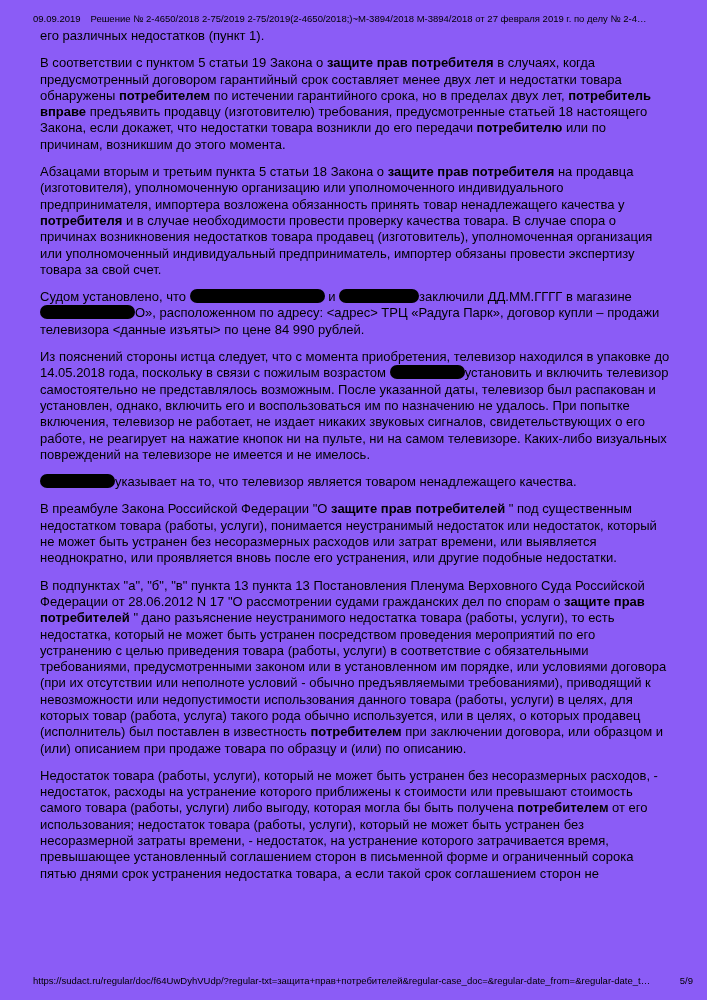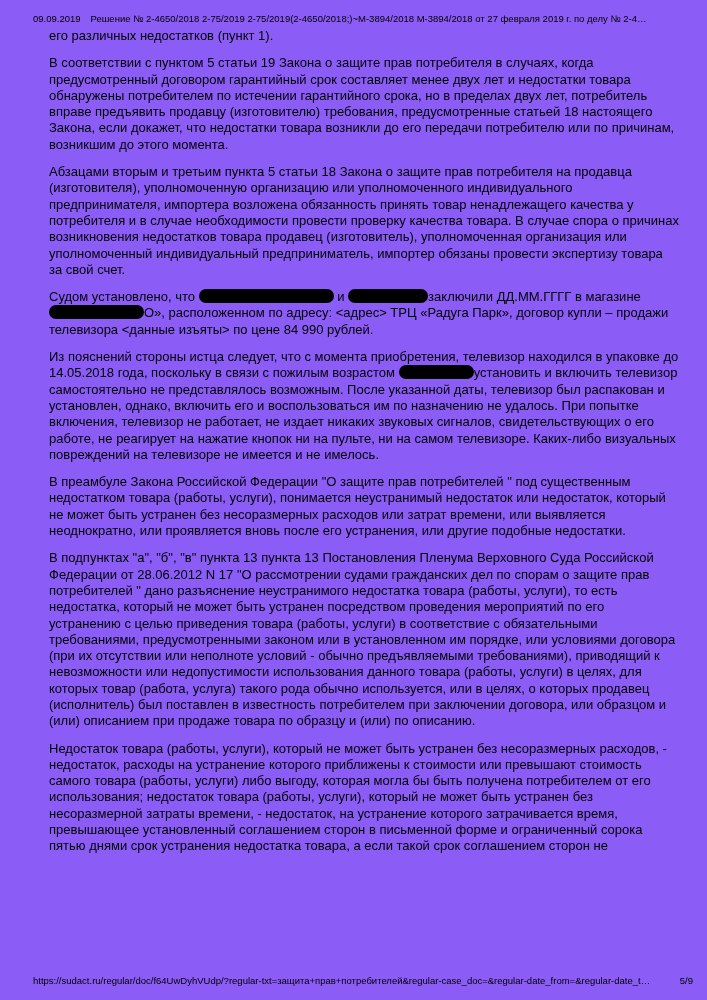--- a/index.html
+++ b/index.html
@@ -39,28 +39,27 @@
   }
   .doc-body {
     position: absolute;
     top: 28px;
     left: 40px;
     width: 630px;
     font-size: 13px;
     line-height: 16.3px;
     text-align: left;
     letter-spacing: 0;
-    margin-left: 9px;
   }
   .para {
     margin: 0 0 11px 0;
     padding: 0;
   }
   .bold {
-    font-weight: normal;
+    font-weight: bold;
   }
   .redaction {
     display: inline-block;
     height: 14px;
     background: #000000;
     border-radius: 8px;
     vertical-align: -2px;
   }
   .print-footer {
     position: absolute;
@@ -92,20 +91,21 @@
     <span class="date">09.09.2019</span>
     <span class="title">Решение № 2-4650/2018 2-75/2019 2-75/2019(2-4650/2018;)~М-3894/2018 М-3894/2018 от 27 февраля 2019 г. по делу № 2-4…</span>
   </div>
 
   <div class="doc-body" id="doc-body">
       <p class="para"><span class="text-run">его различных недостатков (пункт 1).</span></p>
       <p class="para"><span class="text-run">В соответствии с пунктом 5 статьи 19 Закона о </span><span class="bold">защите прав потребителя</span><span class="text-run"> в случаях, когда предусмотренный договором гарантийный срок составляет менее двух лет и недостатки товара обнаружены </span><span class="bold">потребителем</span><span class="text-run"> по истечении гарантийного срока, но в пределах двух лет, </span><span class="bold">потребитель вправе</span><span class="text-run"> предъявить продавцу (изготовителю) требования, предусмотренные статьей 18 настоящего Закона, если докажет, что недостатки товара возникли до его передачи </span><span class="bold">потребителю</span><span class="text-run"> или по причинам, возникшим до этого момента.</span></p>
       <p class="para"><span class="text-run">Абзацами вторым и третьим пункта 5 статьи 18 Закона о </span><span class="bold">защите прав потребителя</span><span class="text-run"> на продавца (изготовителя), уполномоченную организацию или уполномоченного индивидуального предпринимателя, импортера возложена обязанность принять товар ненадлежащего качества у </span><span class="bold">потребителя</span><span class="text-run"> и в случае необходимости провести проверку качества товара. В случае спора о причинах возникновения недостатков товара продавец (изготовитель), уполномоченная организация или уполномоченный индивидуальный предприниматель, импортер обязаны провести экспертизу товара за свой счет.</span></p>
       <p class="para"><span class="text-run">Судом установлено, что </span><span class="redaction" style="width: 135px; background: rgb(0, 0, 0);"></span><span class="text-run"> и </span><span class="redaction" style="width: 80px; background: rgb(0, 0, 0);"></span><span class="text-run">заключили ДД.ММ.ГГГГ в магазине </span><span class="redaction" style="width: 95px; background: rgb(0, 0, 0);"></span><span class="text-run">О», расположенном по адресу: &lt;адрес&gt; ТРЦ «Радуга Парк», договор купли – продажи телевизора &lt;данные изъяты&gt; по цене 84 990 рублей.</span></p>
       <p class="para"><span class="text-run">Из пояснений стороны истца следует, что с момента приобретения, телевизор находился в упаковке до 14.05.2018 года, поскольку в связи с пожилым возрастом </span><span class="redaction" style="width: 75px; background: rgb(0, 0, 0);"></span><span class="text-run">установить и включить телевизор самостоятельно не представлялось возможным. После указанной даты, телевизор был распакован и установлен, однако, включить его и воспользоваться им по назначению не удалось. При попытке включения, телевизор не работает, не издает никаких звуковых сигналов, свидетельствующих о его работе, не реагирует на нажатие кнопок ни на пульте, ни на самом телевизоре. Каких-либо визуальных повреждений на телевизоре не имеется и не имелось.</span></p>
+      <p class="para"><span class="redaction" style="width: 75px; background: rgb(0, 0, 0);"></span><span class="text-run">указывает на то, что телевизор является товаром ненадлежащего качества.</span></p>
       <p class="para"><span class="text-run">В преамбуле Закона Российской Федерации "О </span><span class="bold">защите прав потребителей</span><span class="text-run"> " под существенным недостатком товара (работы, услуги), понимается неустранимый недостаток или недостаток, который не может быть устранен без несоразмерных расходов или затрат времени, или выявляется неоднократно, или проявляется вновь после его устранения, или другие подобные недостатки.</span></p>
       <p class="para"><span class="text-run">В подпунктах "а", "б", "в" пункта 13 пункта 13 Постановления Пленума Верховного Суда Российской Федерации от 28.06.2012 N 17 "О рассмотрении судами гражданских дел по спорам о </span><span class="bold">защите прав потребителей</span><span class="text-run"> " дано разъяснение неустранимого недостатка товара (работы, услуги), то есть недостатка, который не может быть устранен посредством проведения мероприятий по его устранению с целью приведения товара (работы, услуги) в соответствие с обязательными требованиями, предусмотренными законом или в установленном им порядке, или условиями договора (при их отсутствии или неполноте условий - обычно предъявляемыми требованиями), приводящий к невозможности или недопустимости использования данного товара (работы, услуги) в целях, для которых товар (работа, услуга) такого рода обычно используется, или в целях, о которых продавец (исполнитель) был поставлен в известность </span><span class="bold">потребителем</span><span class="text-run"> при заключении договора, или образцом и (или) описанием при продаже товара по образцу и (или) по описанию.</span></p>
       <p class="para"><span class="text-run">Недостаток товара (работы, услуги), который не может быть устранен без несоразмерных расходов, - недостаток, расходы на устранение которого приближены к стоимости или превышают стоимость самого товара (работы, услуги) либо выгоду, которая могла бы быть получена </span><span class="bold">потребителем</span><span class="text-run"> от его использования; недостаток товара (работы, услуги), который не может быть устранен без несоразмерной затраты времени, - недостаток, на устранение которого затрачивается время, превышающее установленный соглашением сторон в письменной форме и ограниченный сорока пятью днями срок устранения недостатка товара, а если такой срок соглашением сторон не</span></p>
     </div>
 
   <div class="print-footer">
     <span class="url">https://sudact.ru/regular/doc/f64UwDyhVUdp/?regular-txt=защита+прав+потребителей&amp;regular-case_doc=&amp;regular-date_from=&amp;regular-date_t…</span>
     <span class="page-num">5/9</span>
   </div>
 

